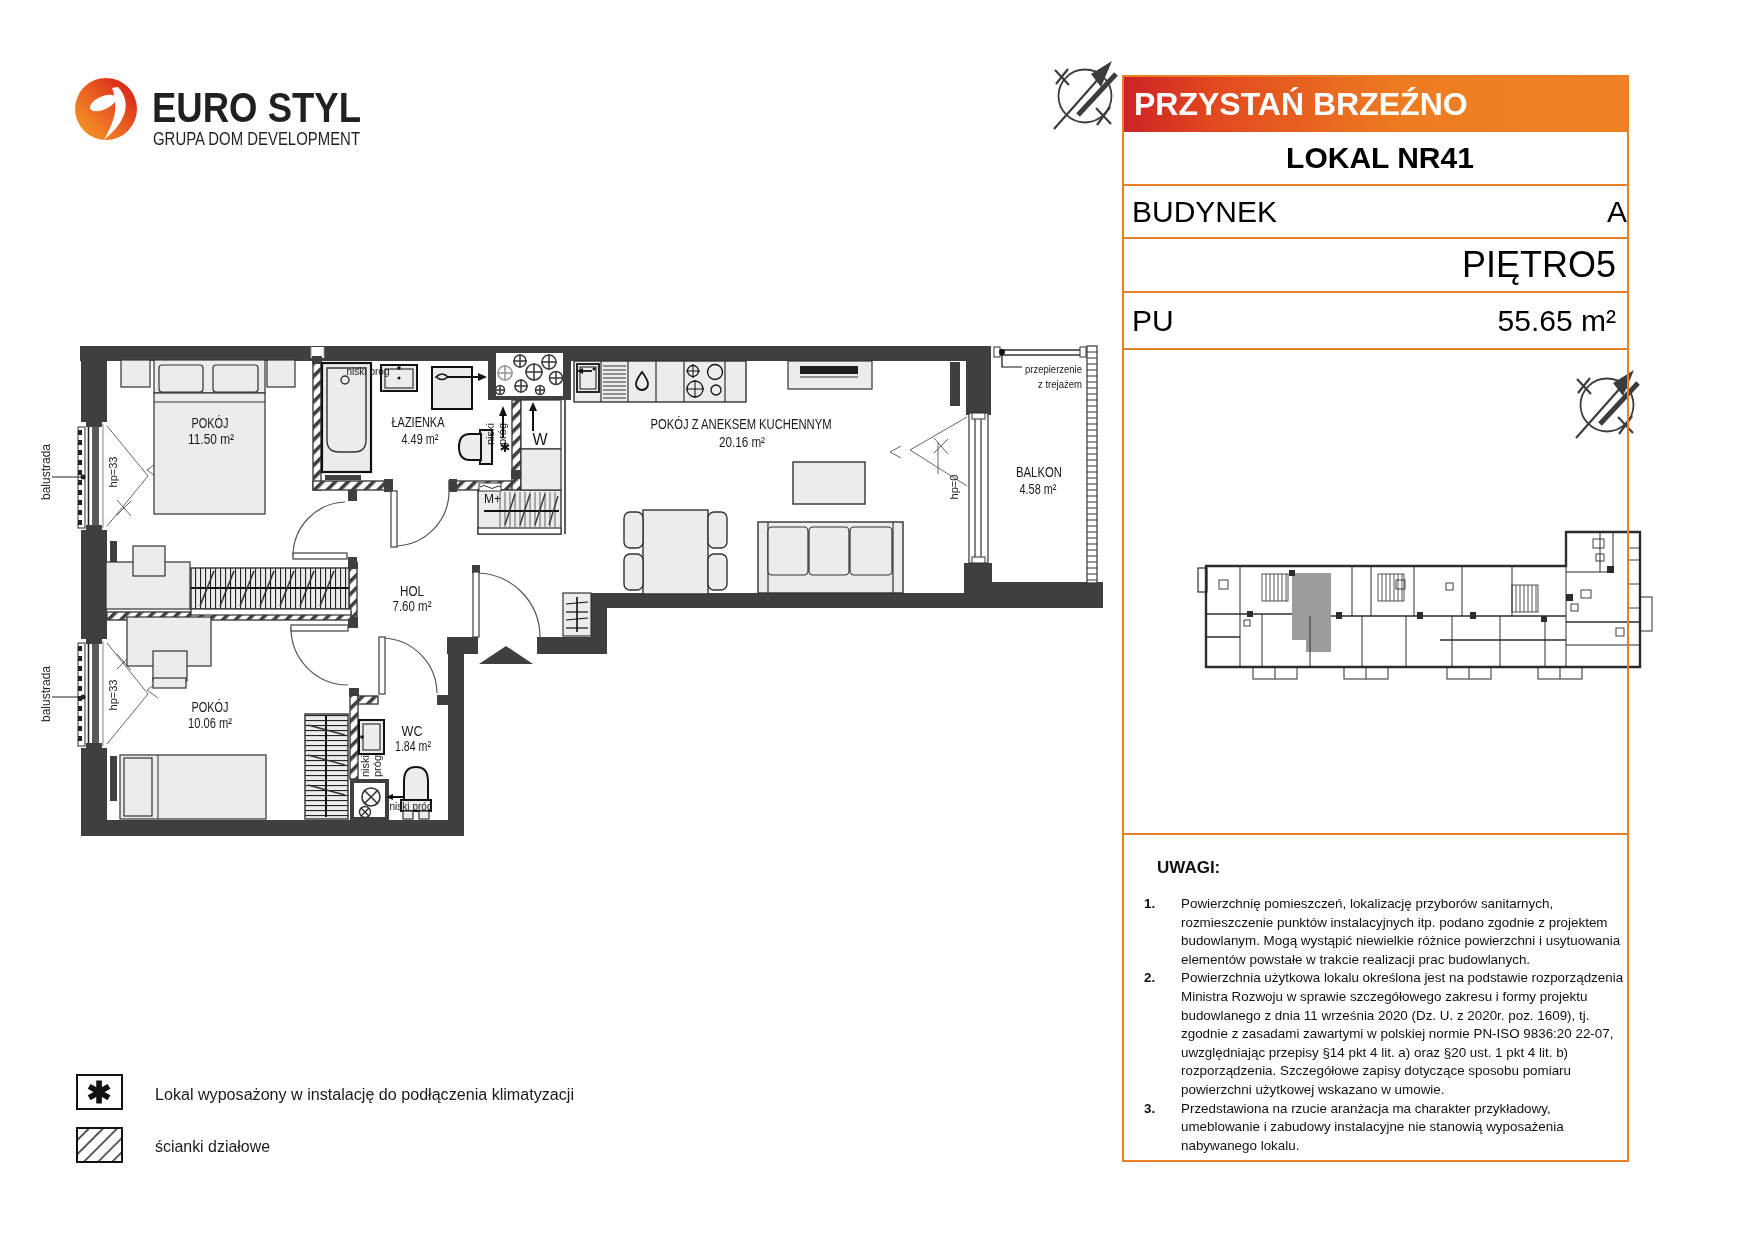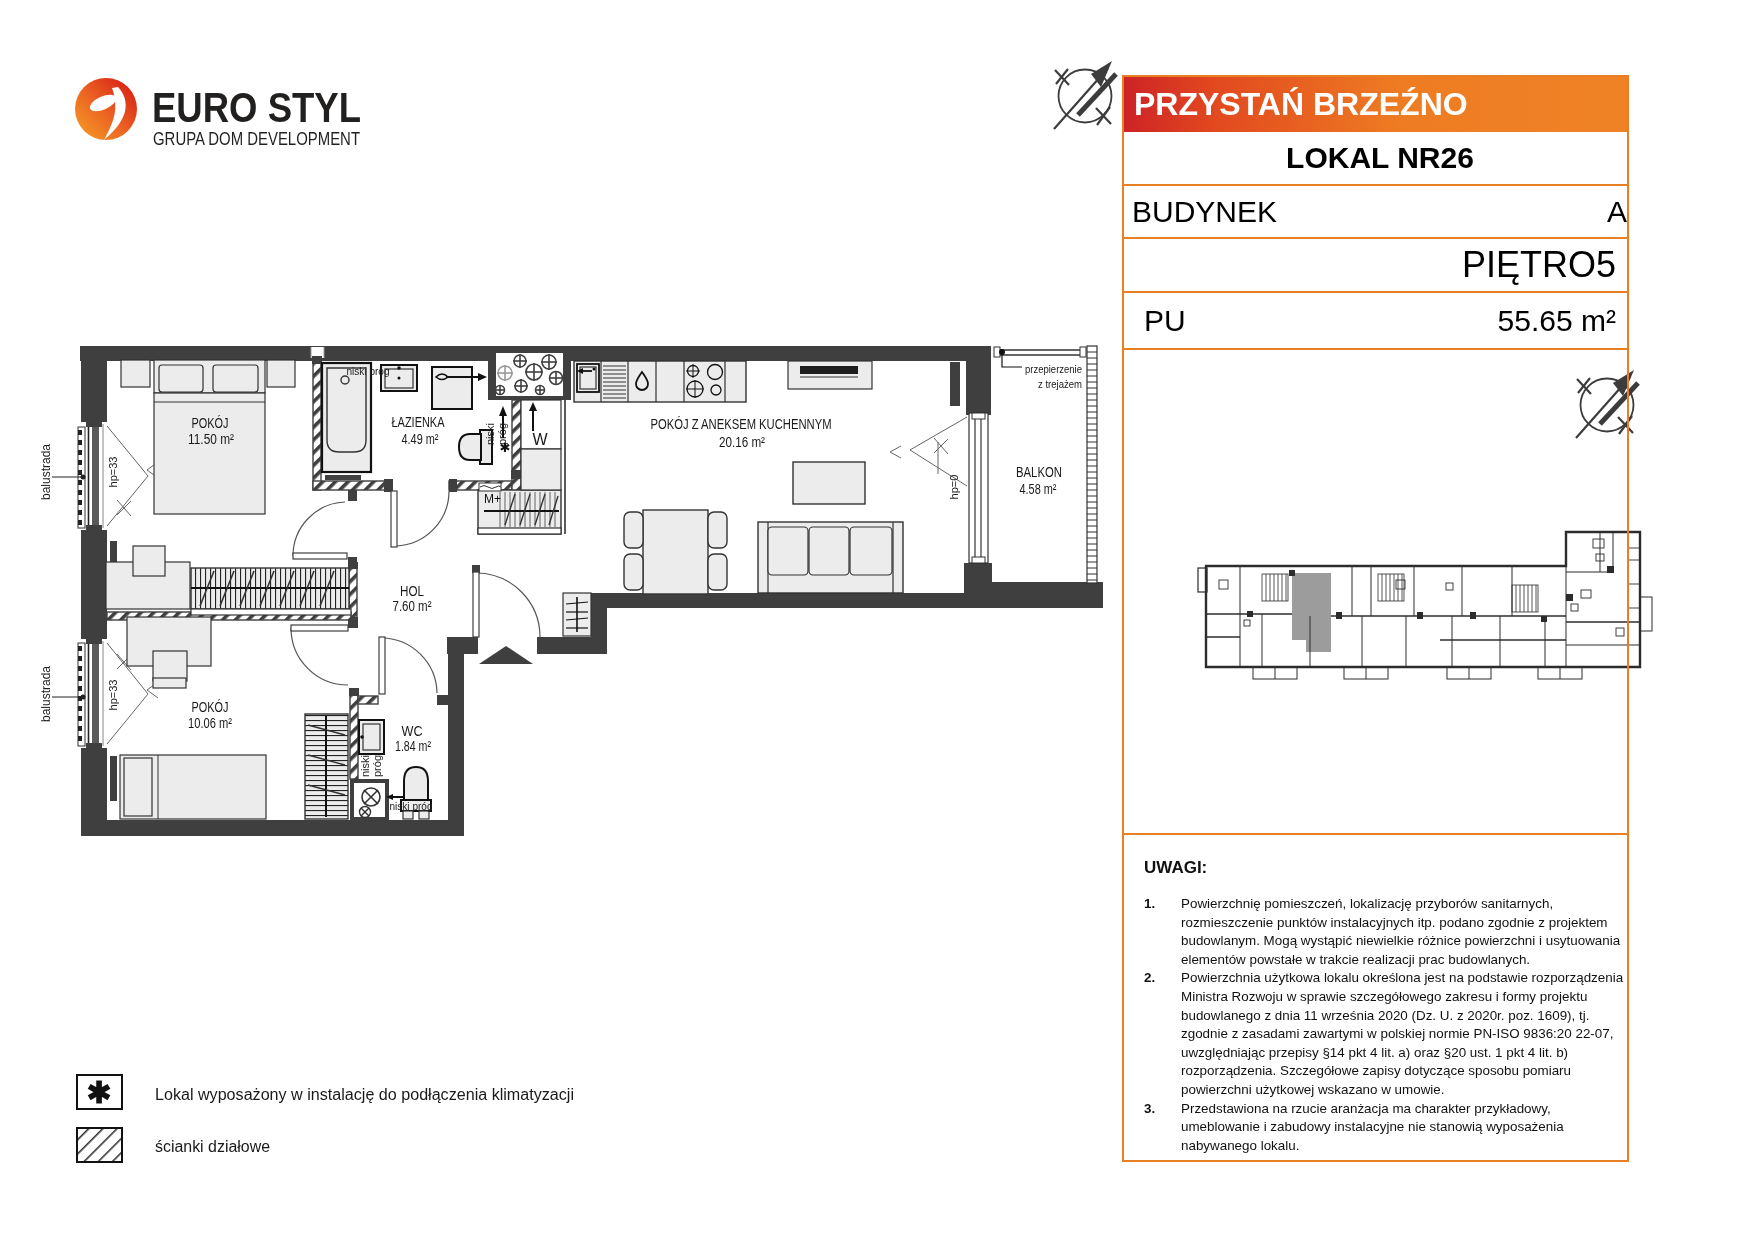--- a/index.html
+++ b/index.html
@@ -754,42 +754,42 @@
 </g>
 </g>
 </svg>
 
 <div class="abs" style="left:1122px;top:75px;width:507px;height:1087px;border:2px solid #e87f25;box-sizing:border-box;">
 
   <div style="height:55px;background:linear-gradient(90deg,#cd2327 0%,#e2491f 18%,#ee7c22 55%,#f08226 100%);color:#fff;font-size:32px;font-weight:bold;line-height:55px;padding-left:10px;">PRZYSTAŃ BRZEŹNO</div>
 
   <div style="height:51.5px;border-bottom:2px solid #e87f25;font-size:30px;font-weight:bold;line-height:51.5px;padding:0 11px 0 20px;display:flex;justify-content:center;">
       <span>LOKAL NR</span>
-      <span>26</span>
+      <span>41</span>
     </div>
 
   <div style="height:51.5px;border-bottom:2px solid #e87f25;font-size:30px;line-height:51.5px;padding:0 0 0 8px;display:flex;justify-content:space-between;">
       <span>BUDYNEK</span>
       <span>A</span>
     </div>
 
   <div style="height:51.5px;border-bottom:2px solid #e87f25;font-size:36px;line-height:51.5px;padding:0 11px 0 8px;display:flex;justify-content:flex-end;">
       <span>PIĘTRO</span>
       <span>5</span>
     </div>
 
-  <div style="height:55.5px;border-bottom:2px solid #e87f25;font-size:30px;line-height:55.5px;padding:0 11px 0 20px;display:flex;justify-content:space-between;">
+  <div style="height:55.5px;border-bottom:2px solid #e87f25;font-size:30px;line-height:55.5px;padding:0 11px 0 8px;display:flex;justify-content:space-between;">
       <span>PU</span>
       <span>55.65 m²</span>
     </div>
 
   <div style="height:483px;border-bottom:2px solid #e87f25;"></div>
 
   <div style="padding:23px 0 0 20px;font-size:13.4px;color:#111;">
-    <div style="font-weight:bold;font-size:17px;">UWAGI:</div>
+    <div style="font-weight:bold;font-size:17px;margin-left:13px;">UWAGI:</div>
     <div style="margin-top:17px;line-height:18.6px;white-space:nowrap;">
       <div style="display:flex;">
           <span style="font-weight:bold;width:37px;flex:none;">1.</span>
           <span>Powierzchnię pomieszczeń, lokalizację przyborów sanitarnych,<br>rozmieszczenie punktów instalacyjnych itp. podano zgodnie z projektem<br>budowlanym. Mogą wystąpić niewielkie różnice powierzchni i usytuowania<br>elementów powstałe w trakcie realizacji prac budowlanych.</span>
         </div>
       <div style="display:flex;">
           <span style="font-weight:bold;width:37px;flex:none;">2.</span>
           <span>Powierzchnia użytkowa lokalu określona jest na podstawie rozporządzenia<br>Ministra Rozwoju w sprawie szczegółowego zakresu i formy projektu<br>budowlanego z dnia 11 września 2020 (Dz. U. z 2020r. poz. 1609), tj.<br>zgodnie z zasadami zawartymi w polskiej normie PN-ISO 9836:20 22-07,<br>uwzględniając przepisy §14 pkt 4 lit. a) oraz §20 ust. 1 pkt 4 lit. b)<br>rozporządzenia. Szczegółowe zapisy dotyczące sposobu pomiaru<br>powierzchni użytkowej wskazano w umowie.</span>
         </div>
       <div style="display:flex;">

